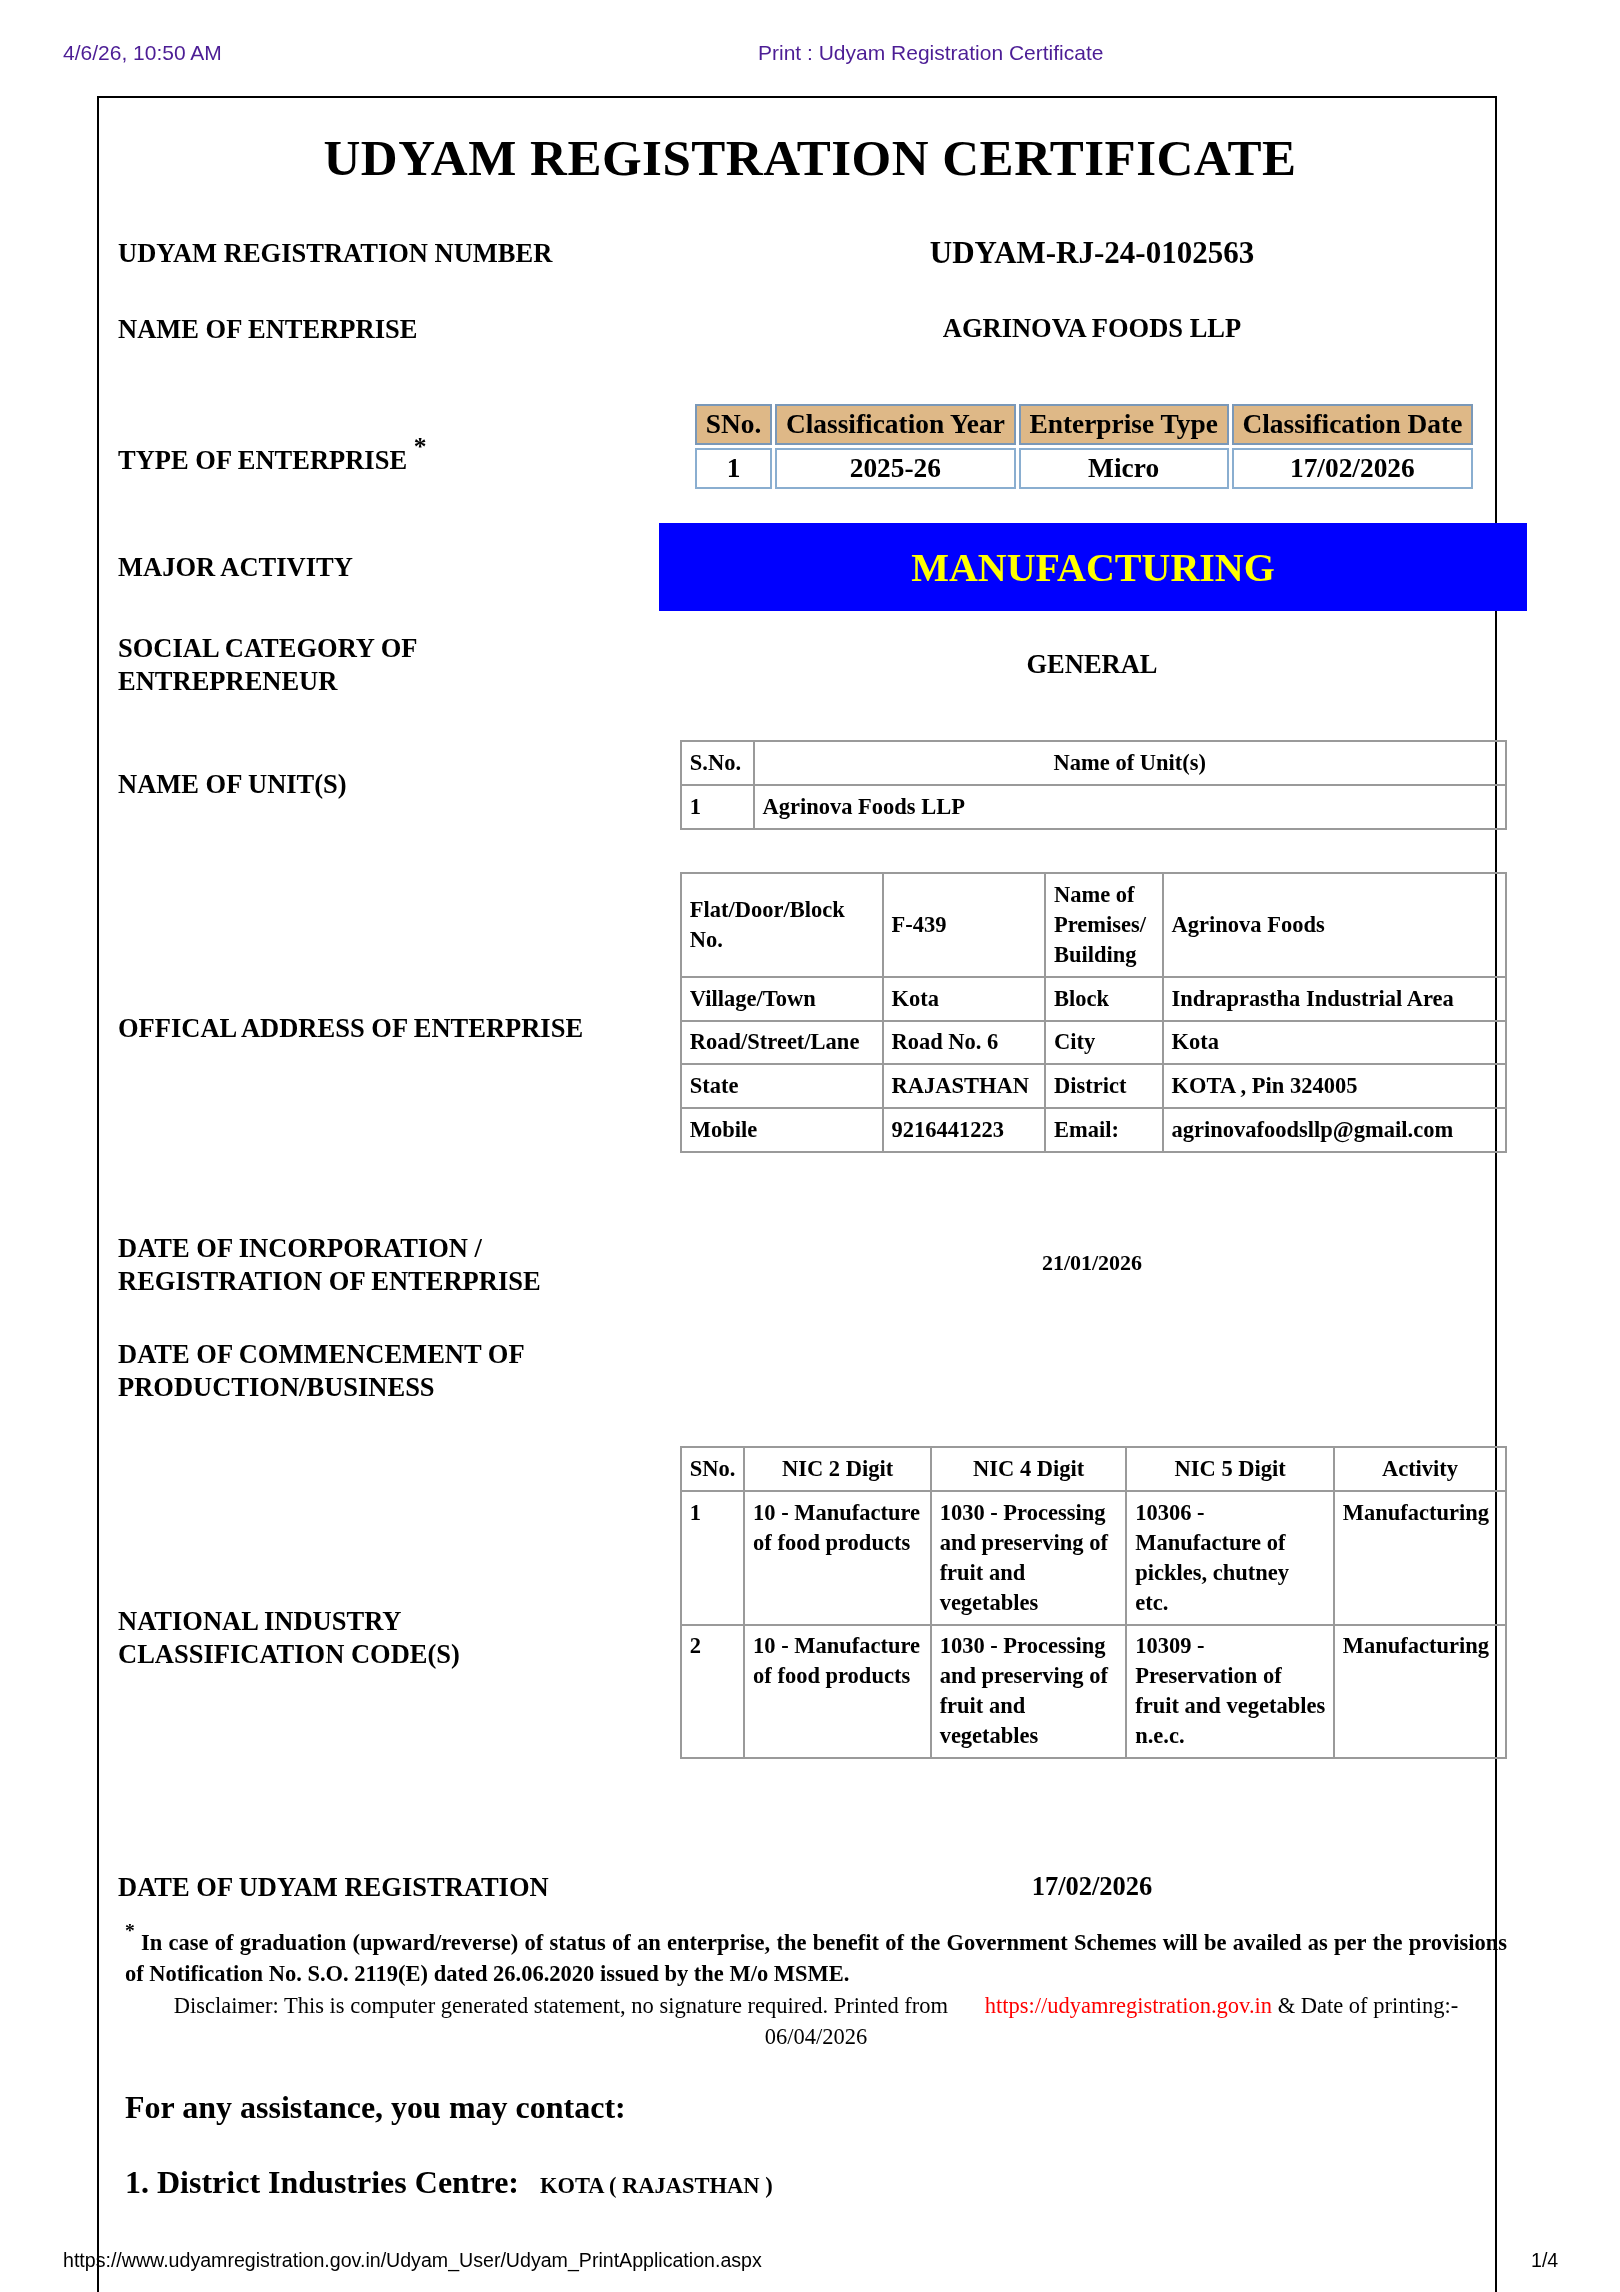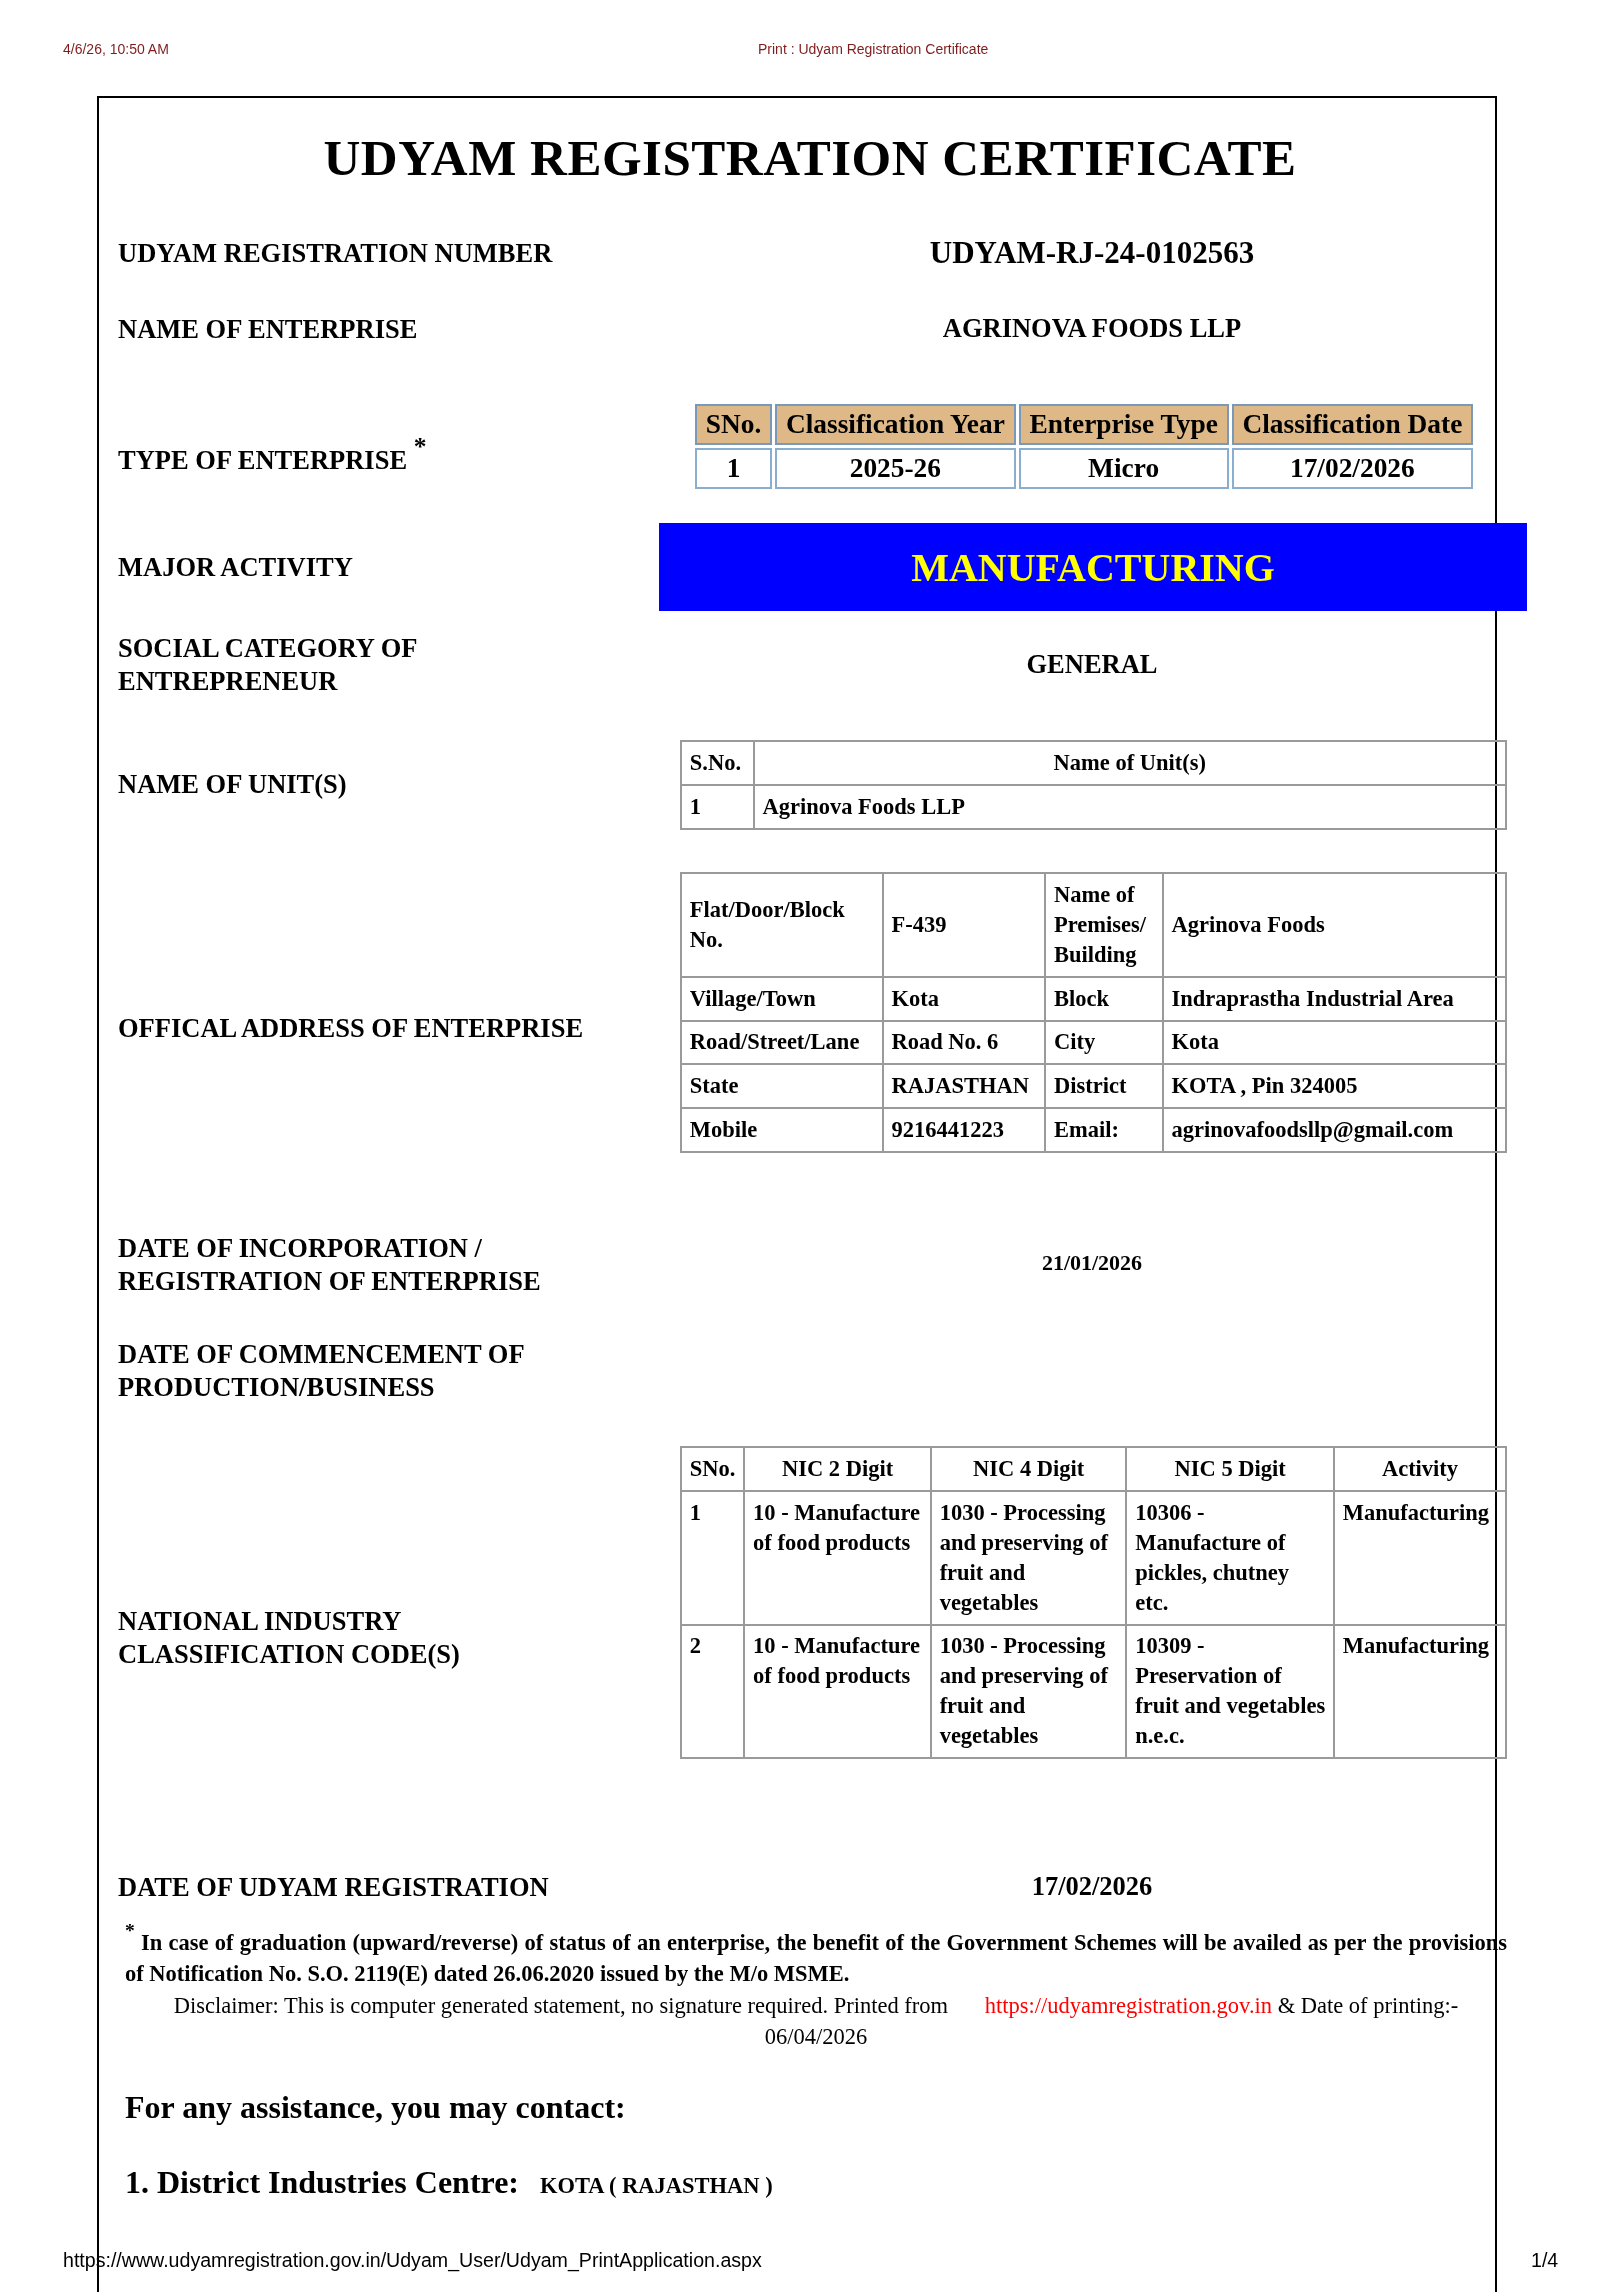--- a/index.html
+++ b/index.html
@@ -1,17 +1,17 @@
 <!DOCTYPE html>
 <html><head>
 <meta charset="utf-8">
 <style>
   html, body { margin:0; padding:0; background:#fff; }
   body { width:1620px; height:2293px; position:relative; overflow:hidden; font-family:"Liberation Serif", serif; color:#000; }
-  .print-hdr { position:absolute; top:41px; font-family:"Liberation Sans", sans-serif; font-size:14px; color:#7f1d1d; }
+  .print-hdr { position:absolute; top:41px; font-family:"Liberation Sans", sans-serif; font-size:21px; color:#4c1d95; }
   .print-ftr { position:absolute; top:2249px; font-family:"Liberation Sans", sans-serif; font-size:19.6px; color:#000; }
   .frame { position:absolute; left:97px; top:96px; width:1396px; height:2215px; border-left:2px solid #000; border-right:2px solid #000; border-top:2.9px solid #000; }
   .title { position:absolute; left:0; right:0; top:129px; text-align:center; font-weight:bold; font-size:51px; letter-spacing:0.5px; }
   .lbl { position:absolute; left:118px; width:529px; text-align:left; font-weight:bold; font-size:26.5px; line-height:33px; }
   .val { position:absolute; left:657px; width:870px; text-align:center; font-weight:bold; }
   .star { font-size:25.5px; vertical-align:super; position:relative; top:-3.9px; }
   table { border-collapse:separate; }
   .cls-tbl { position:absolute; left:692px; top:401px; border-spacing:3.9px; font-weight:bold; font-size:27.4px; }
   .cls-tbl th { background:#deb887; border:2px solid #7a98b8; padding:2.9px 8.8px; font-weight:bold; white-space:nowrap; }
   .cls-tbl td { border:2px solid #8aaed0; padding:2.9px 8.8px; text-align:center; background:#fff; }

